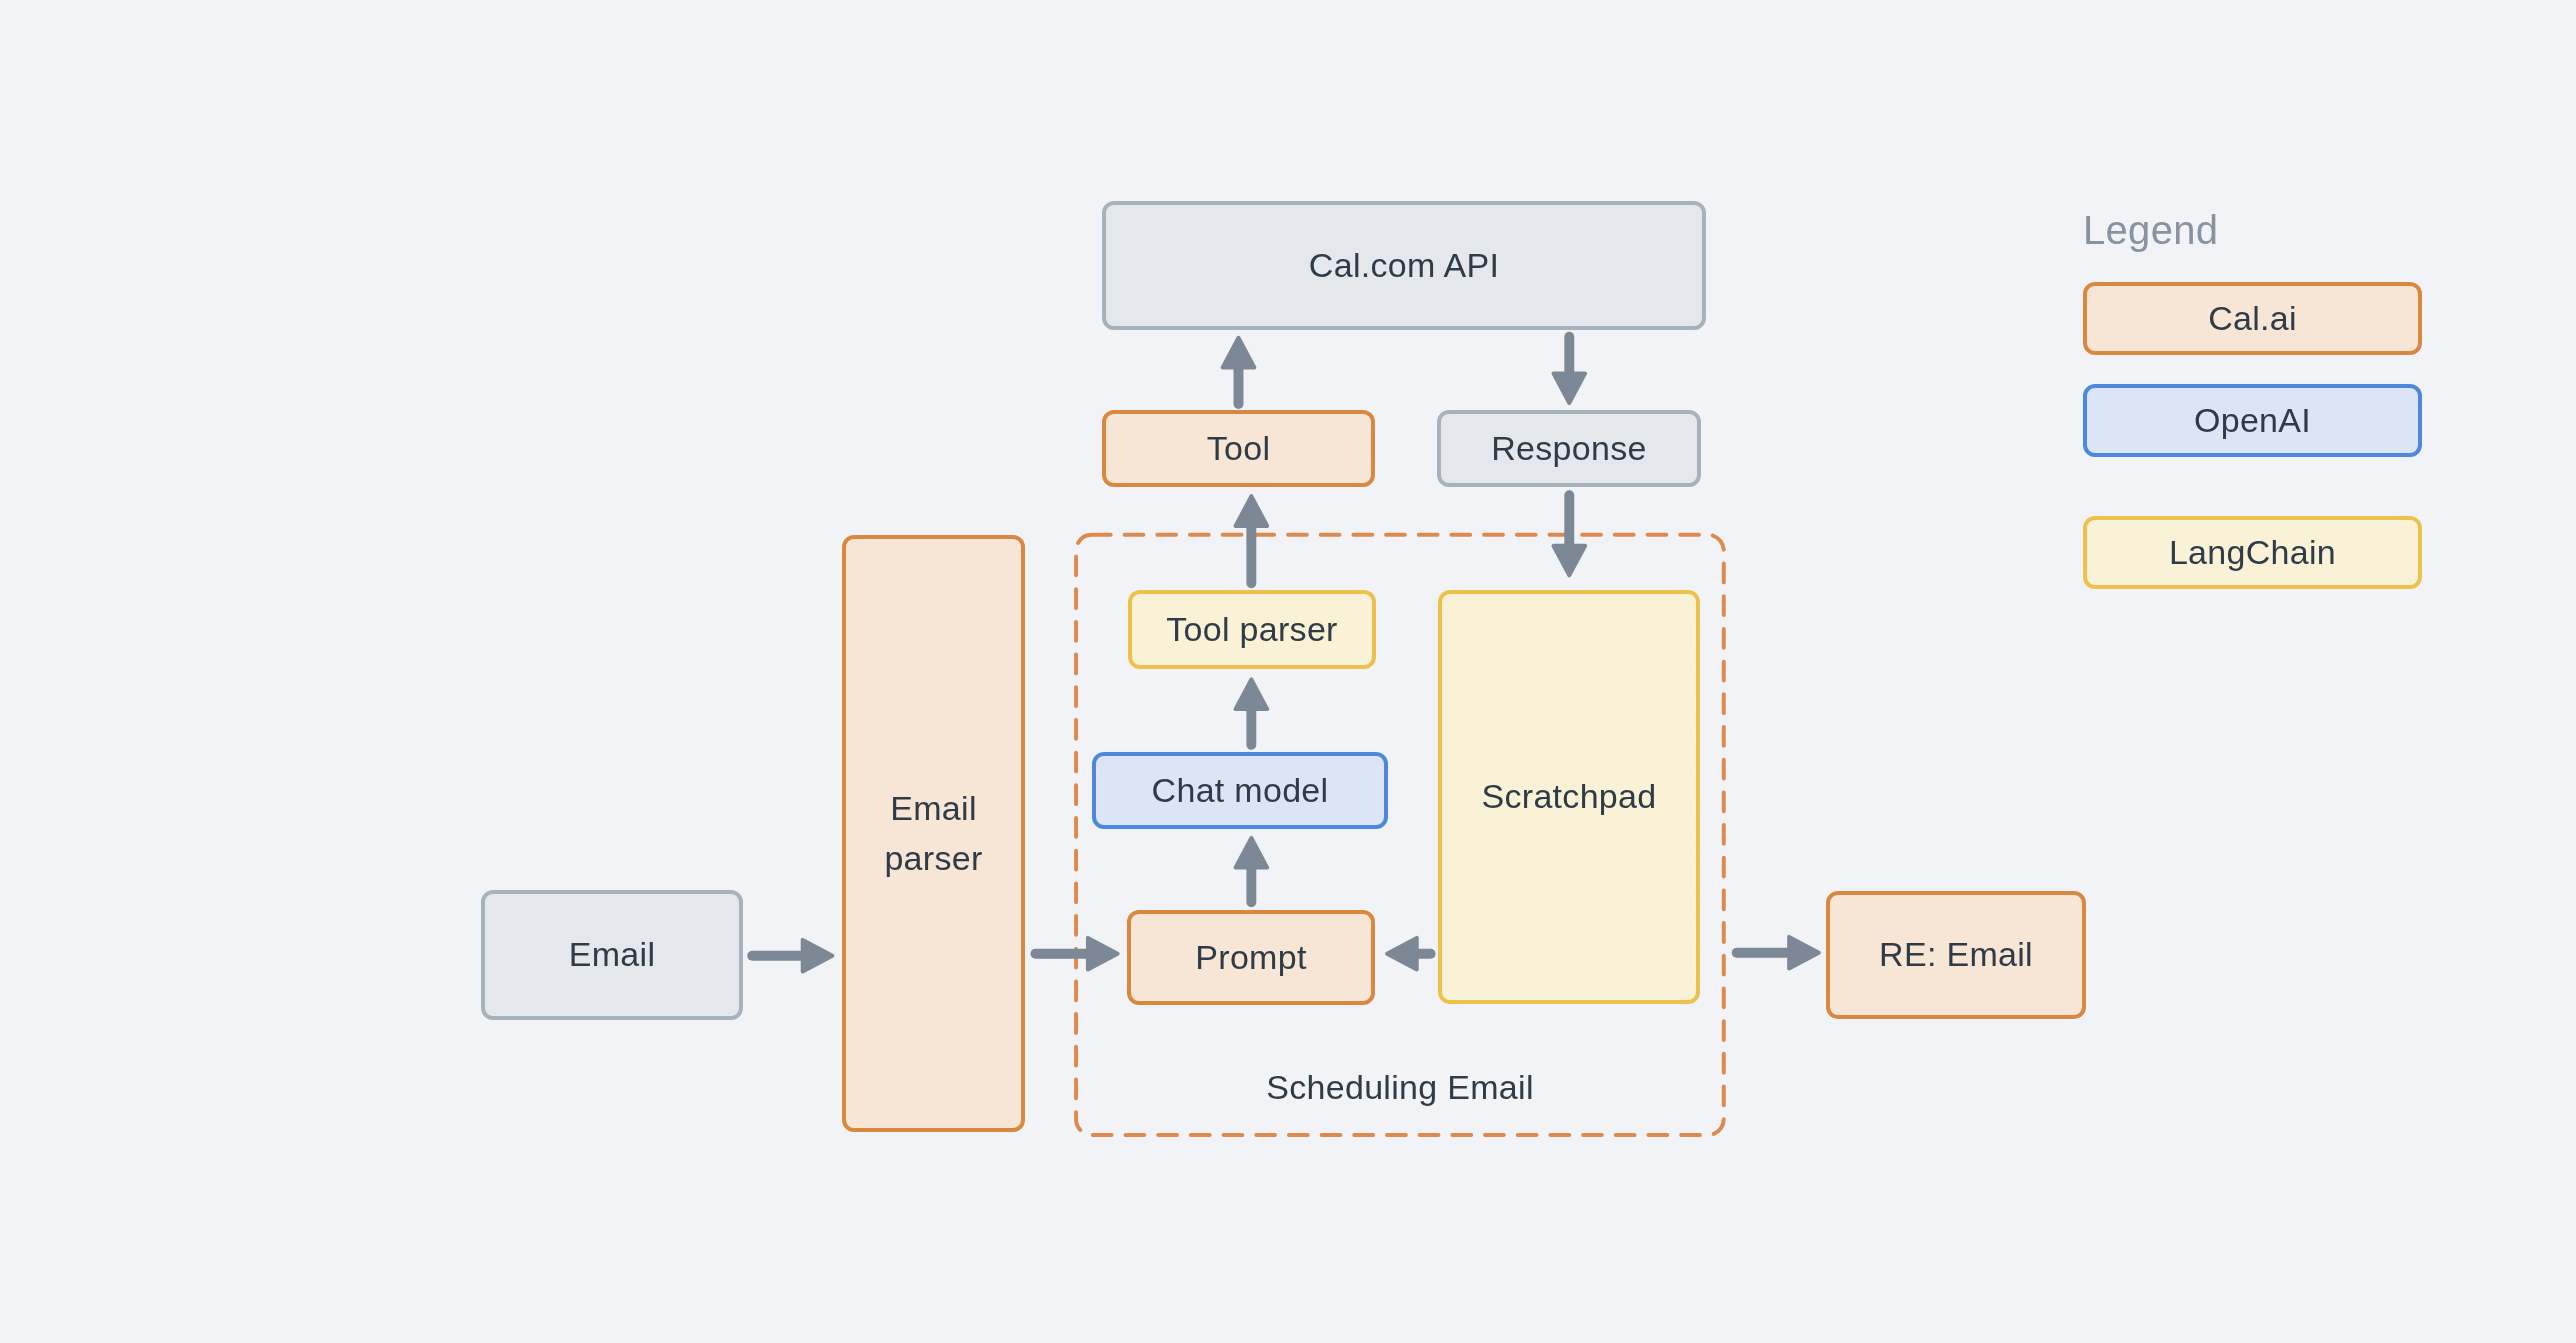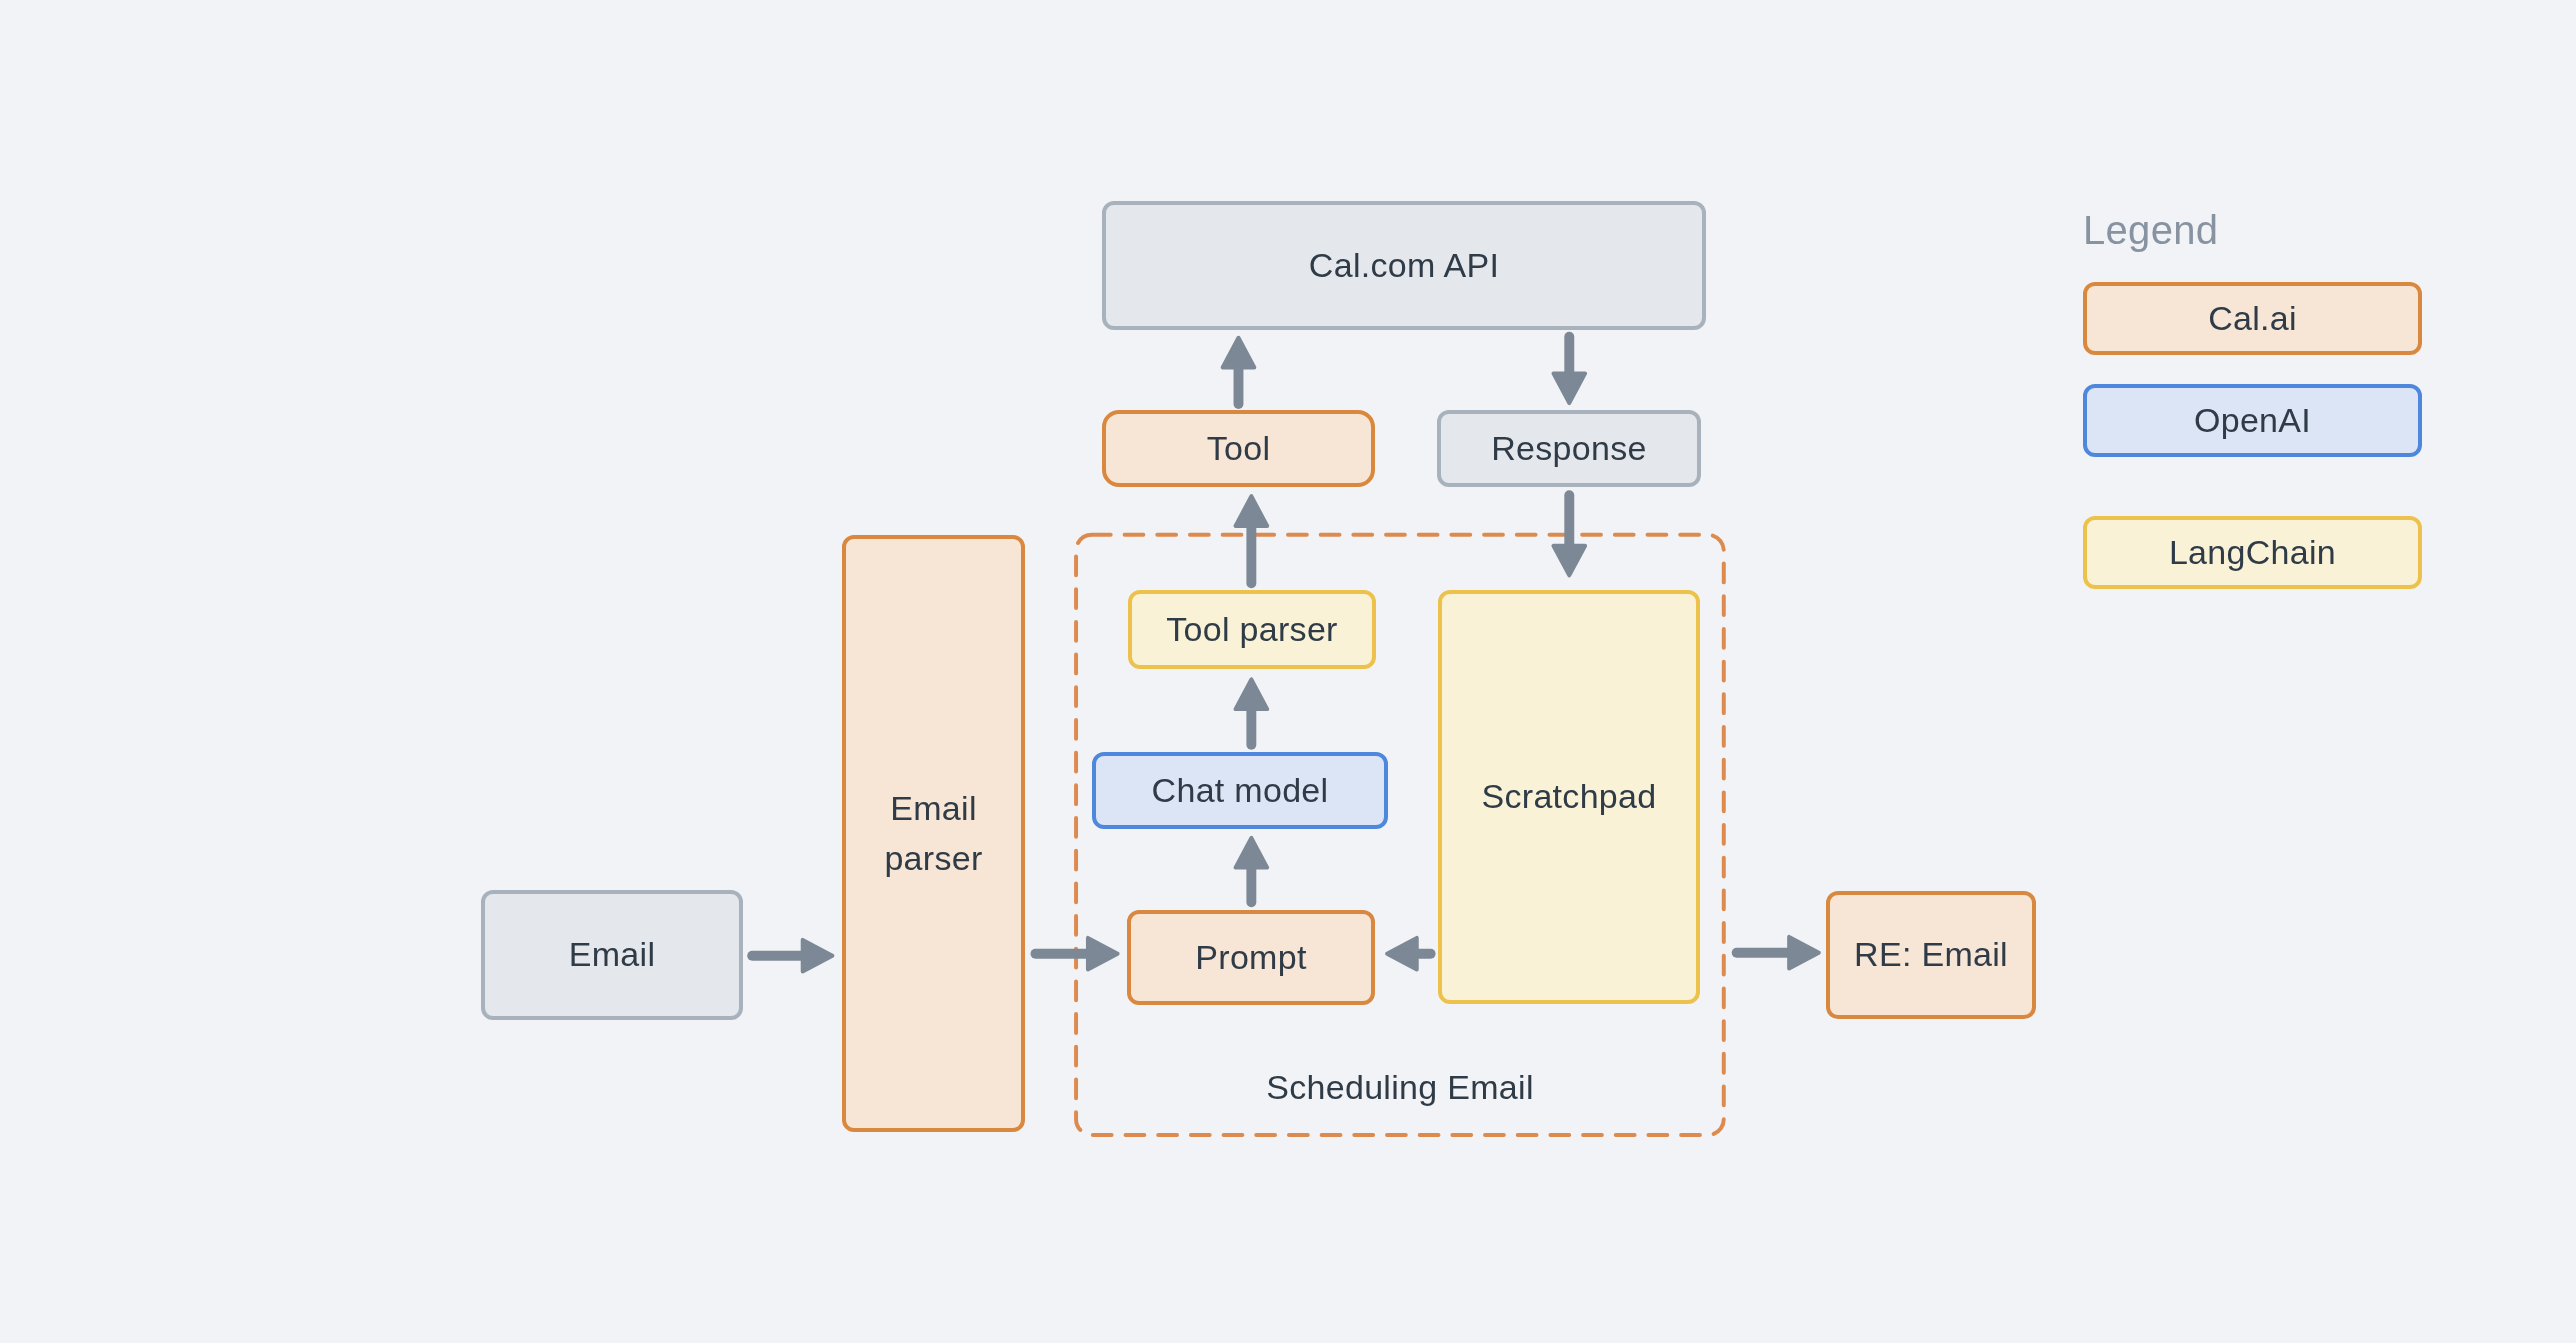--- a/index.html
+++ b/index.html
@@ -128,21 +128,21 @@
     <g>
       <line class="arrow-line" x1="1753" y1="962" x2="1810" y2="962"></line>
       <polygon class="arrow-head" points="1806,946 1806,978 1836,962"></polygon>
     </g>
   </svg>
 
   <div class="node gray" style="left:1102px;top:201px;width:604px;height:129px;">
     <span>Cal.com API</span>
   </div>
 
-  <div class="node calai" style="left:1102px;top:410px;width:273px;height:77px;border-radius:17px;">
+  <div class="node calai" style="left:1102px;top:410px;width:273px;height:77px;">
     <span>Tool</span>
   </div>
 
   <div class="node gray" style="left:1437px;top:410px;width:264px;height:77px;">
     <span>Response</span>
   </div>
 
   <div class="node langchain" style="left:1128px;top:590px;width:248px;height:79px;">
     <span>Tool parser</span>
   </div>
@@ -160,21 +160,21 @@
   </div>
 
   <div class="node gray" style="left:481px;top:890px;width:262px;height:130px;">
     <span>Email</span>
   </div>
 
   <div class="node calai" style="left:842px;top:535px;width:183px;height:597px;padding:0 22px;">
     <span>Email parser</span>
   </div>
 
-  <div class="node calai" style="left:1826px;top:891px;width:210px;height:128px;">
+  <div class="node calai" style="left:1826px;top:891px;width:260px;height:128px;">
     <span>RE: Email</span>
   </div>
 
   <div class="group-label" style="left:1076px;top:1068px;width:648px;">Scheduling Email</div>
 
   <div class="legend-title" style="left:2083px;top:208px;">Legend</div>
 
   <div class="node calai" style="left:2083px;top:282px;width:339px;height:73px;">
     <span>Cal.ai</span>
   </div>

